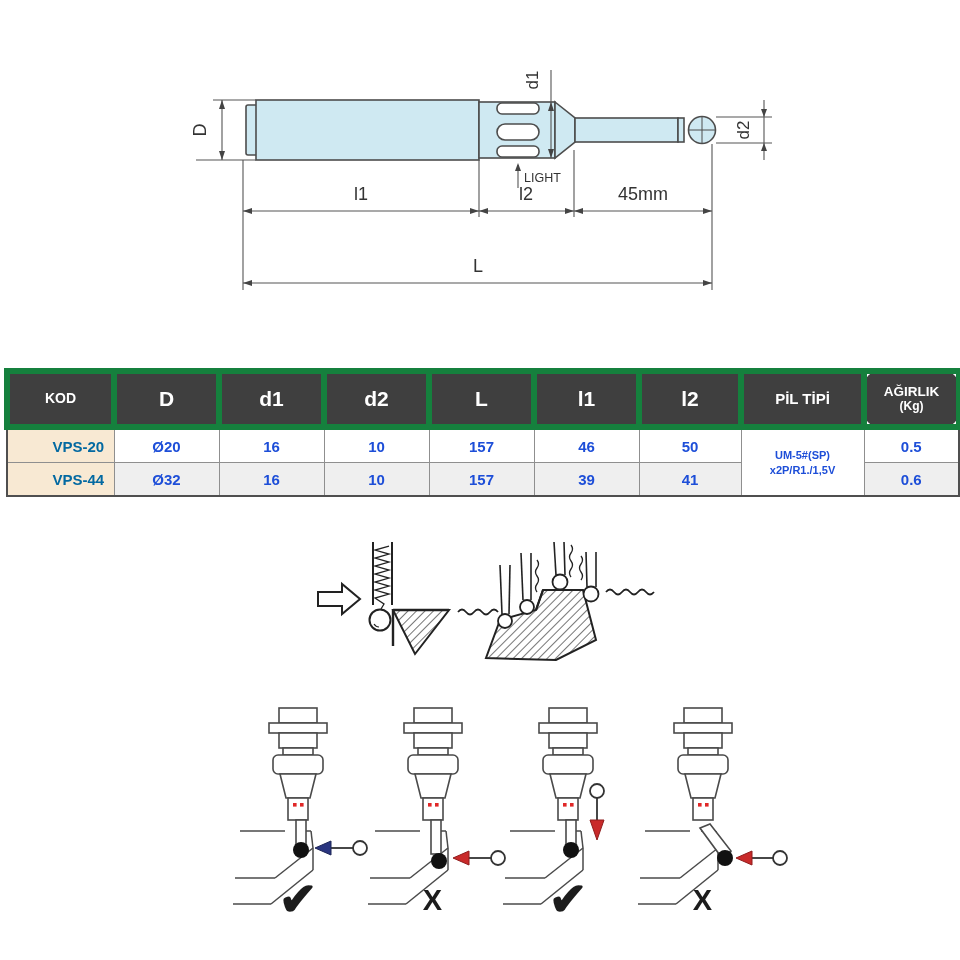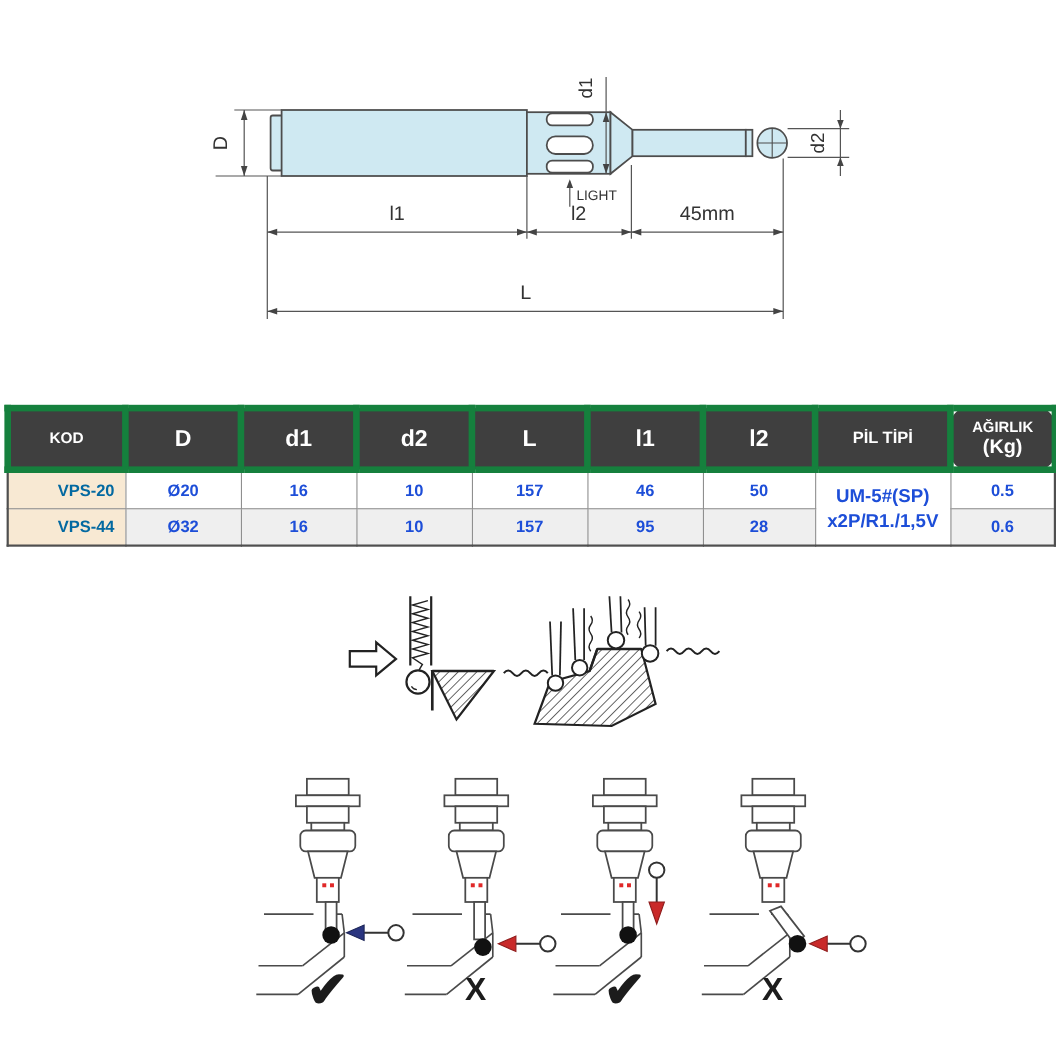--- a/index.html
+++ b/index.html
@@ -12,22 +12,22 @@
   #spec-table th{background:#3f3f3f;color:#fff;height:48px;border:6px solid #15803d;
                  font-weight:bold;line-height:1.1;}
   #spec-table th:nth-child(1){font-size:14px;}
   #spec-table th:nth-child(n+2):nth-child(-n+7){font-size:21px;}
   #spec-table th:nth-child(8){font-size:15px;}
   #spec-table th:nth-child(9){font-size:13.5px;border-radius:15px;}
   #spec-table td{border:1.5px solid #8f8f8f;height:30px;text-align:center;
                  font-size:15px;font-weight:bold;color:#1d4ed8;background:#fff;}
   #spec-table tr.r2 td{background:#efefef;}
   #spec-table td.kod{background:#f8e9d3 !important;color:#0369a1;padding-left:36px;}
-  #spec-table td.battery{background:#fff !important;font-size:17px;line-height:1.3;}
-  .hsub{font-size:18px;}
+  #spec-table td.battery{background:#fff !important;font-size:11px;line-height:1.3;}
+  .hsub{font-size:12px;}
   
   .mark{position:absolute;width:80px;text-align:center;color:#1c1c1c;}
   .mark.check{font-size:46px;font-weight:bold;}
   .mark.cross{font-size:29px;font-weight:800;letter-spacing:1px;}
 </style>
 </head>
 <body>
 
 <div id="canvas">
 
@@ -169,22 +169,22 @@
           <div>x2P/R1./1,5V</div>
         </td>
         <td>0.5</td>
       </tr>
       <tr class="r2">
         <td class="kod">VPS-44</td>
         <td>Ø32</td>
         <td>16</td>
         <td>10</td>
         <td>157</td>
-        <td>95</td>
-        <td>28</td>
+        <td>39</td>
+        <td>41</td>
         <td>0.6</td>
       </tr>
     </tbody>
   </table>
 
   <svg width="155" height="132" viewBox="303 538 155 132" style="position:absolute;left:303px;top:538px">
     <defs>
       <pattern id="hatchL" patternUnits="userSpaceOnUse" width="6" height="6" patternTransform="rotate(45)">
         <line x1="0" y1="0" x2="0" y2="6" stroke="#2b2b2b" stroke-width="1.3"></line>
       </pattern>

